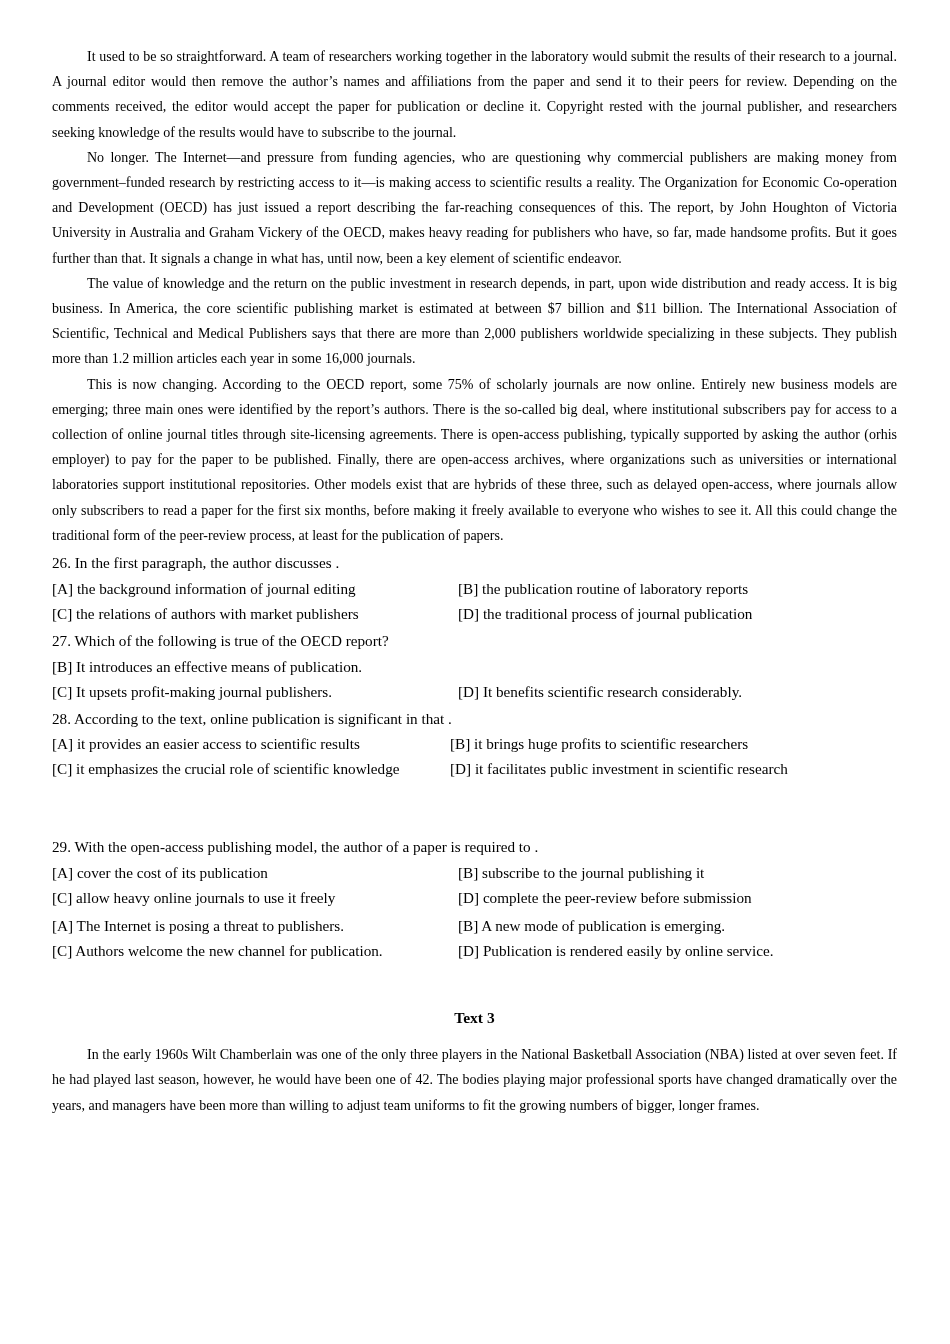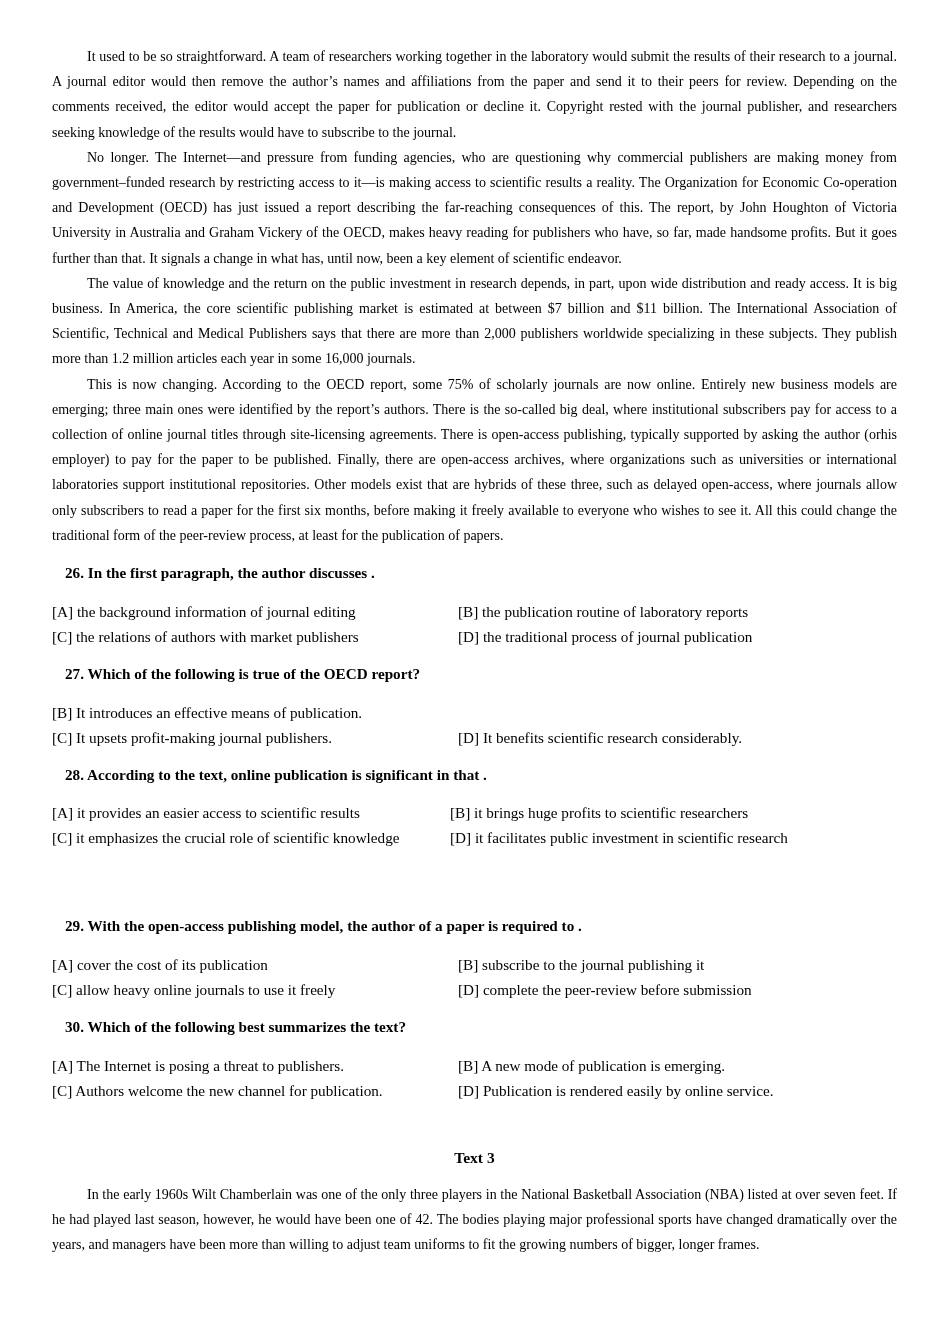--- a/index.html
+++ b/index.html
@@ -31,22 +31,22 @@
     text-indent: 35px;
     margin: 0 0 0 0;
     hyphens: none;
   }
   .q-block {
     margin-top: 3px;
   }
   .q-head {
     font-size: 15.2px;
     line-height: 24.8px;
-    font-weight: bold;
-    margin: 13px;
+    font-weight: normal;
+    margin: 0;
     text-align: left;
   }
   .opt-row {
     display: flex;
     font-size: 15.2px;
     line-height: 25px;
     margin: 0;
   }
   .opt-row .opt-a {
     width: 406px;
@@ -132,21 +132,20 @@
       <span class="opt-a">[A] cover the cost of its publication</span>
       <span class="opt-b">[B] subscribe to the journal publishing it</span>
     </div>
     <div class="opt-row">
       <span class="opt-a">[C] allow heavy online journals to use it freely</span>
       <span class="opt-b">[D] complete the peer-review before submission</span>
     </div>
   </div>
 
   <div class="q-block">
-    <p class="q-head">30. Which of the following best summarizes the text?</p>
     <div class="opt-row">
       <span class="opt-a">[A] The Internet is posing a threat to publishers.</span>
       <span class="opt-b">[B] A new mode of publication is emerging.</span>
     </div>
     <div class="opt-row">
       <span class="opt-a">[C] Authors welcome the new channel for publication.</span>
       <span class="opt-b">[D] Publication is rendered easily by online service.</span>
     </div>
   </div>
 

